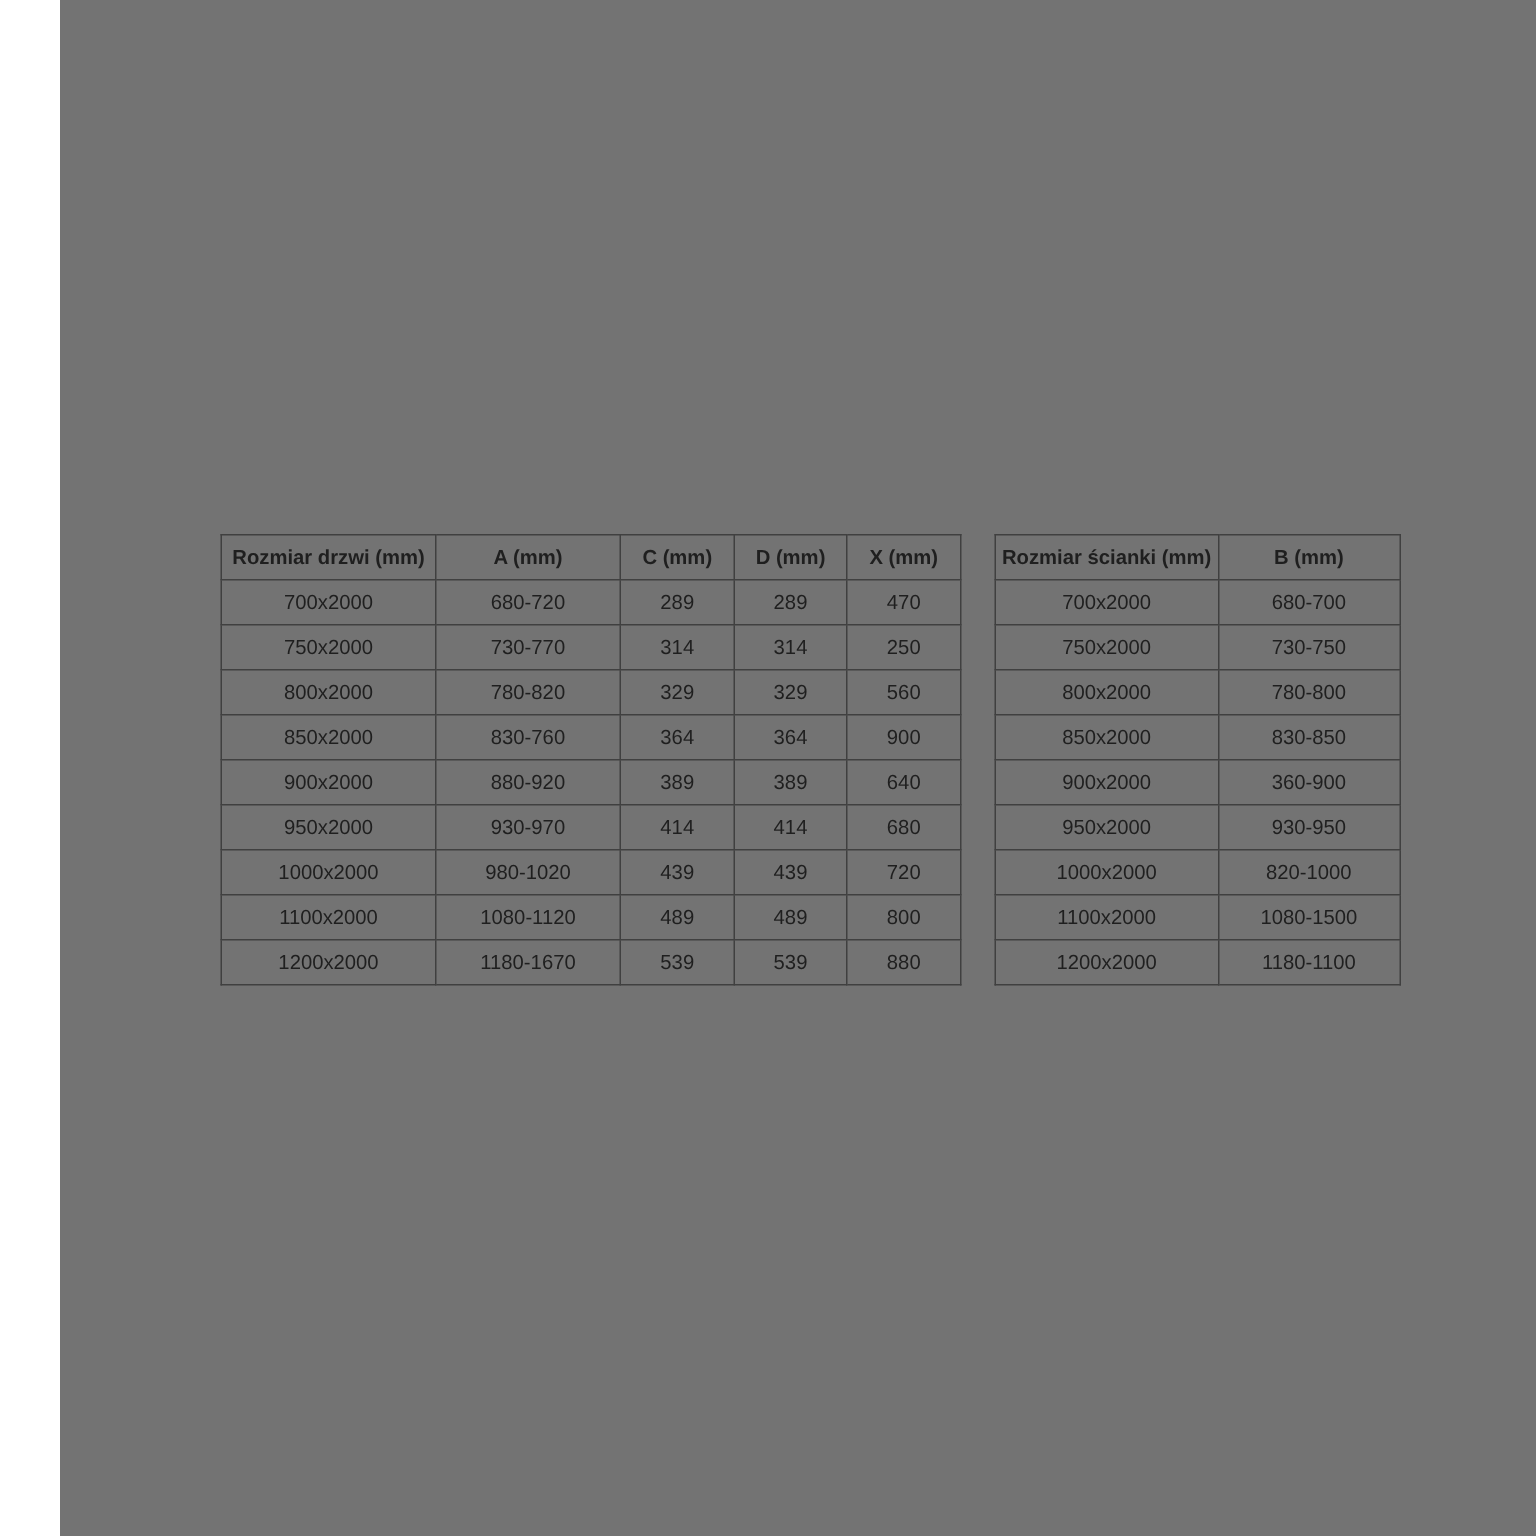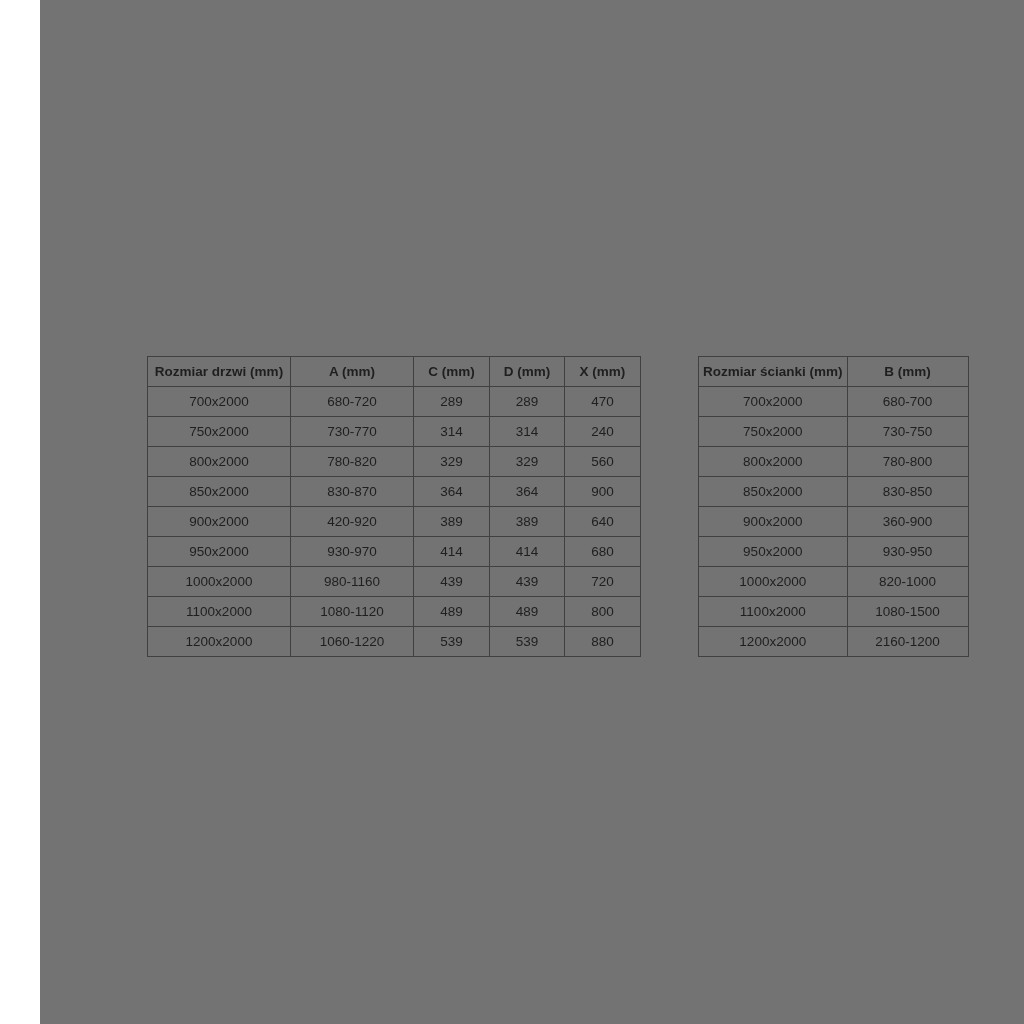--- a/index.html
+++ b/index.html
@@ -16,21 +16,21 @@
     width: 1024px;
     height: 1024px;
     background: #737373;
     margin-left: 40px;
   }
   .table-wrap {
     position: absolute;
     top: 356px;
   }
   .wrap-doors { left: 107px; }
-  .wrap-walls { left: 658px; }
+  .wrap-walls { left: 623px; }
 
   table {
     border-collapse: collapse;
     table-layout: fixed;
     color: #1f1f1f;
   }
   th, td {
     border: 1px solid #404040;
     text-align: center;
     vertical-align: middle;
@@ -84,67 +84,67 @@
             <td>680-720</td>
             <td>289</td>
             <td>289</td>
             <td>470</td>
           </tr>
           <tr>
             <td>750x2000</td>
             <td>730-770</td>
             <td>314</td>
             <td>314</td>
-            <td>240</td>
+            <td>250</td>
           </tr>
           <tr>
             <td>800x2000</td>
             <td>780-820</td>
             <td>329</td>
             <td>329</td>
             <td>560</td>
           </tr>
           <tr>
             <td>850x2000</td>
-            <td>830-870</td>
+            <td>830-760</td>
             <td>364</td>
             <td>364</td>
             <td>900</td>
           </tr>
           <tr>
             <td>900x2000</td>
-            <td>420-920</td>
+            <td>880-920</td>
             <td>389</td>
             <td>389</td>
             <td>640</td>
           </tr>
           <tr>
             <td>950x2000</td>
             <td>930-970</td>
             <td>414</td>
             <td>414</td>
             <td>680</td>
           </tr>
           <tr>
             <td>1000x2000</td>
-            <td>980-1160</td>
+            <td>980-1020</td>
             <td>439</td>
             <td>439</td>
             <td>720</td>
           </tr>
           <tr>
             <td>1100x2000</td>
             <td>1080-1120</td>
             <td>489</td>
             <td>489</td>
             <td>800</td>
           </tr>
           <tr>
             <td>1200x2000</td>
-            <td>1060-1220</td>
+            <td>1180-1670</td>
             <td>539</td>
             <td>539</td>
             <td>880</td>
           </tr>
         </tbody>
     </table>
   </div>
 
   <div class="table-wrap wrap-walls">
     <table id="walls-table">
@@ -186,19 +186,19 @@
           <tr>
             <td>1000x2000</td>
             <td>820-1000</td>
           </tr>
           <tr>
             <td>1100x2000</td>
             <td>1080-1500</td>
           </tr>
           <tr>
             <td>1200x2000</td>
-            <td>2160-1200</td>
+            <td>1180-1100</td>
           </tr>
         </tbody>
     </table>
   </div>
 
 </div>
 
 </body></html>

